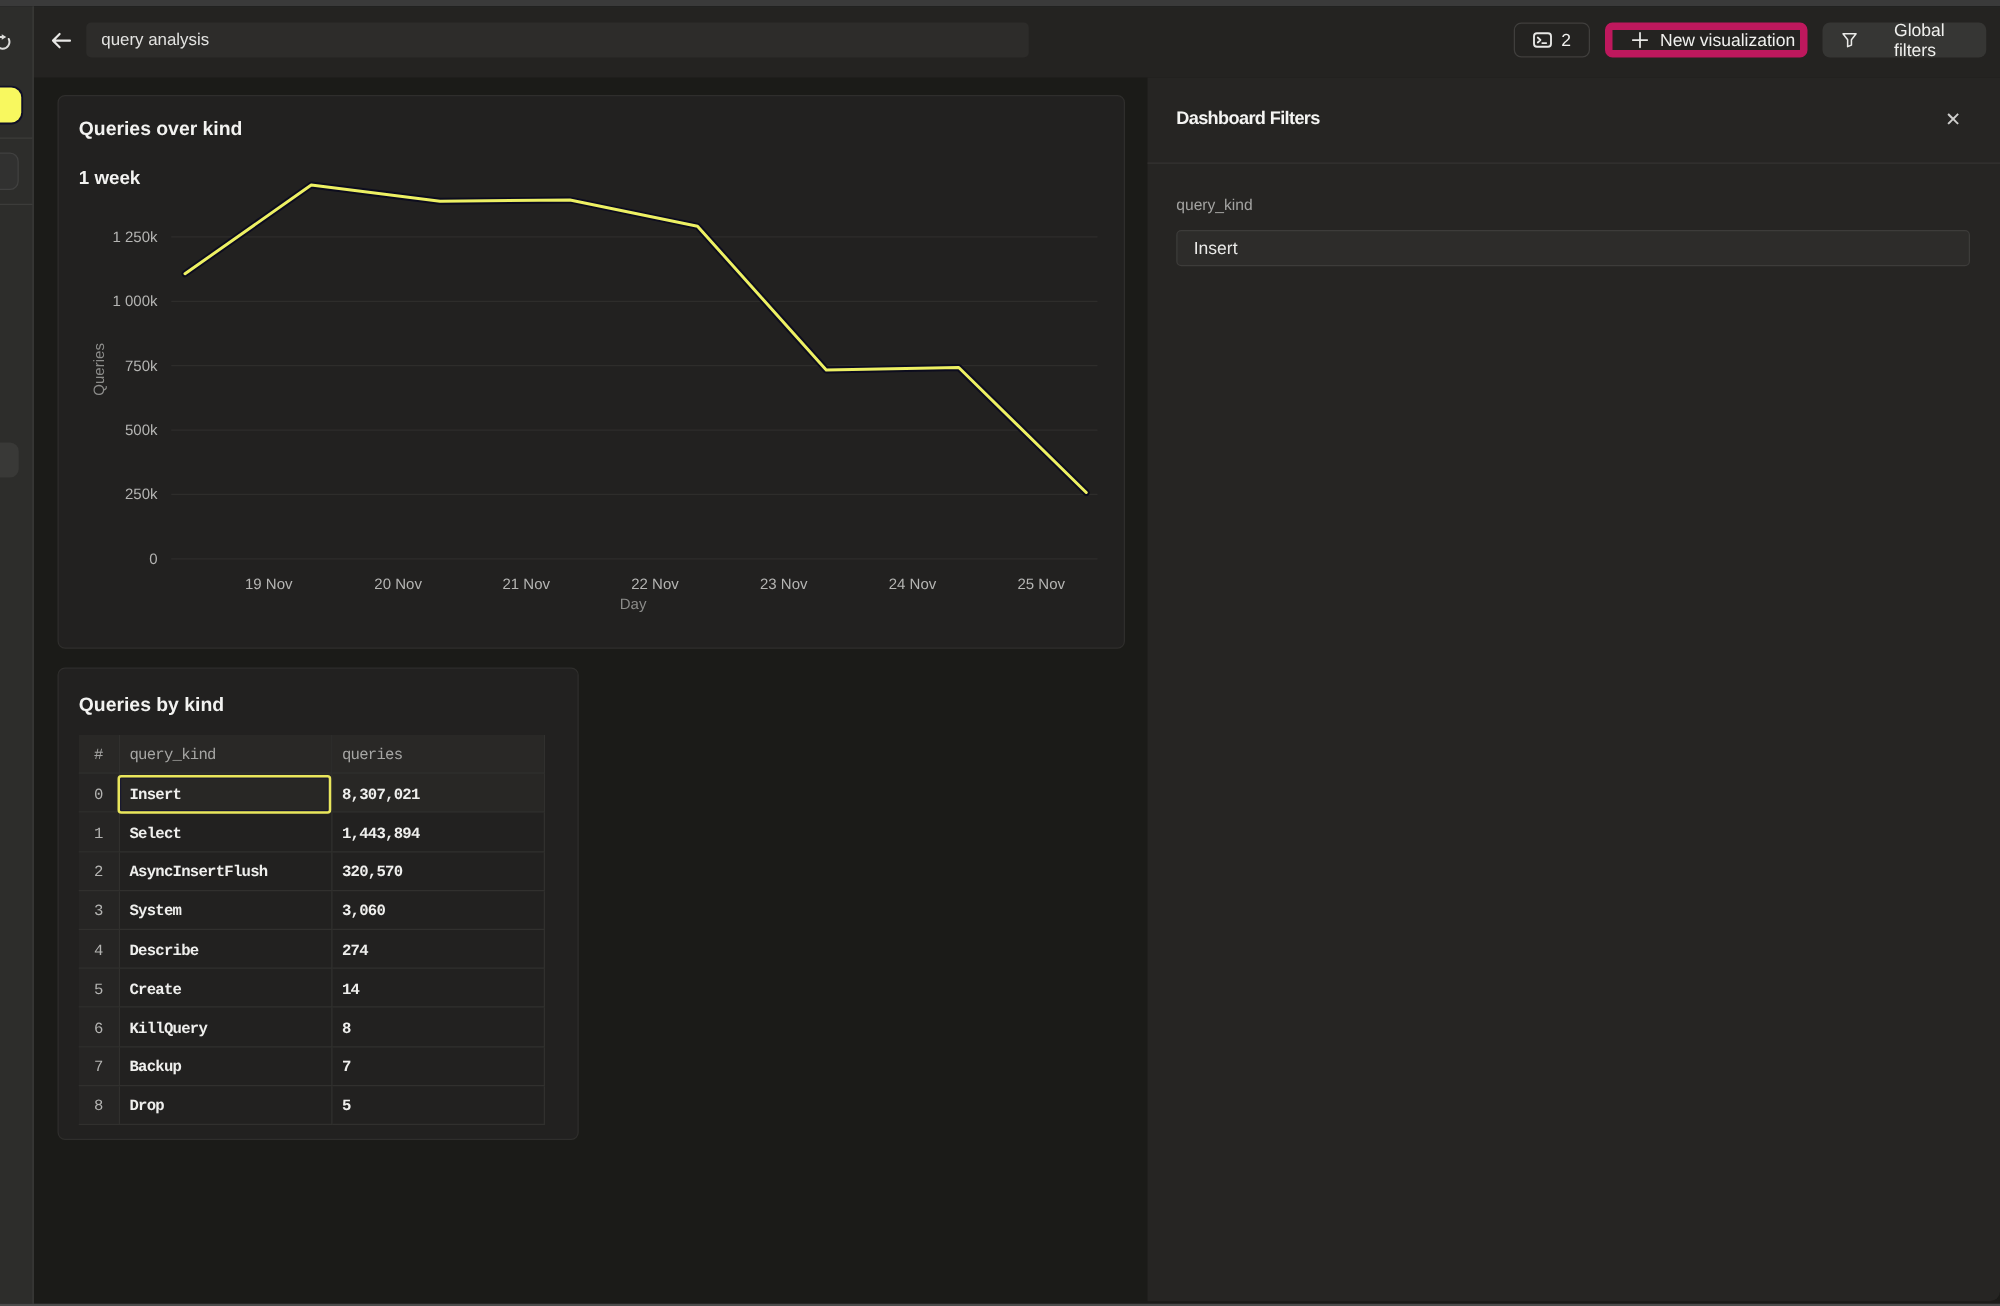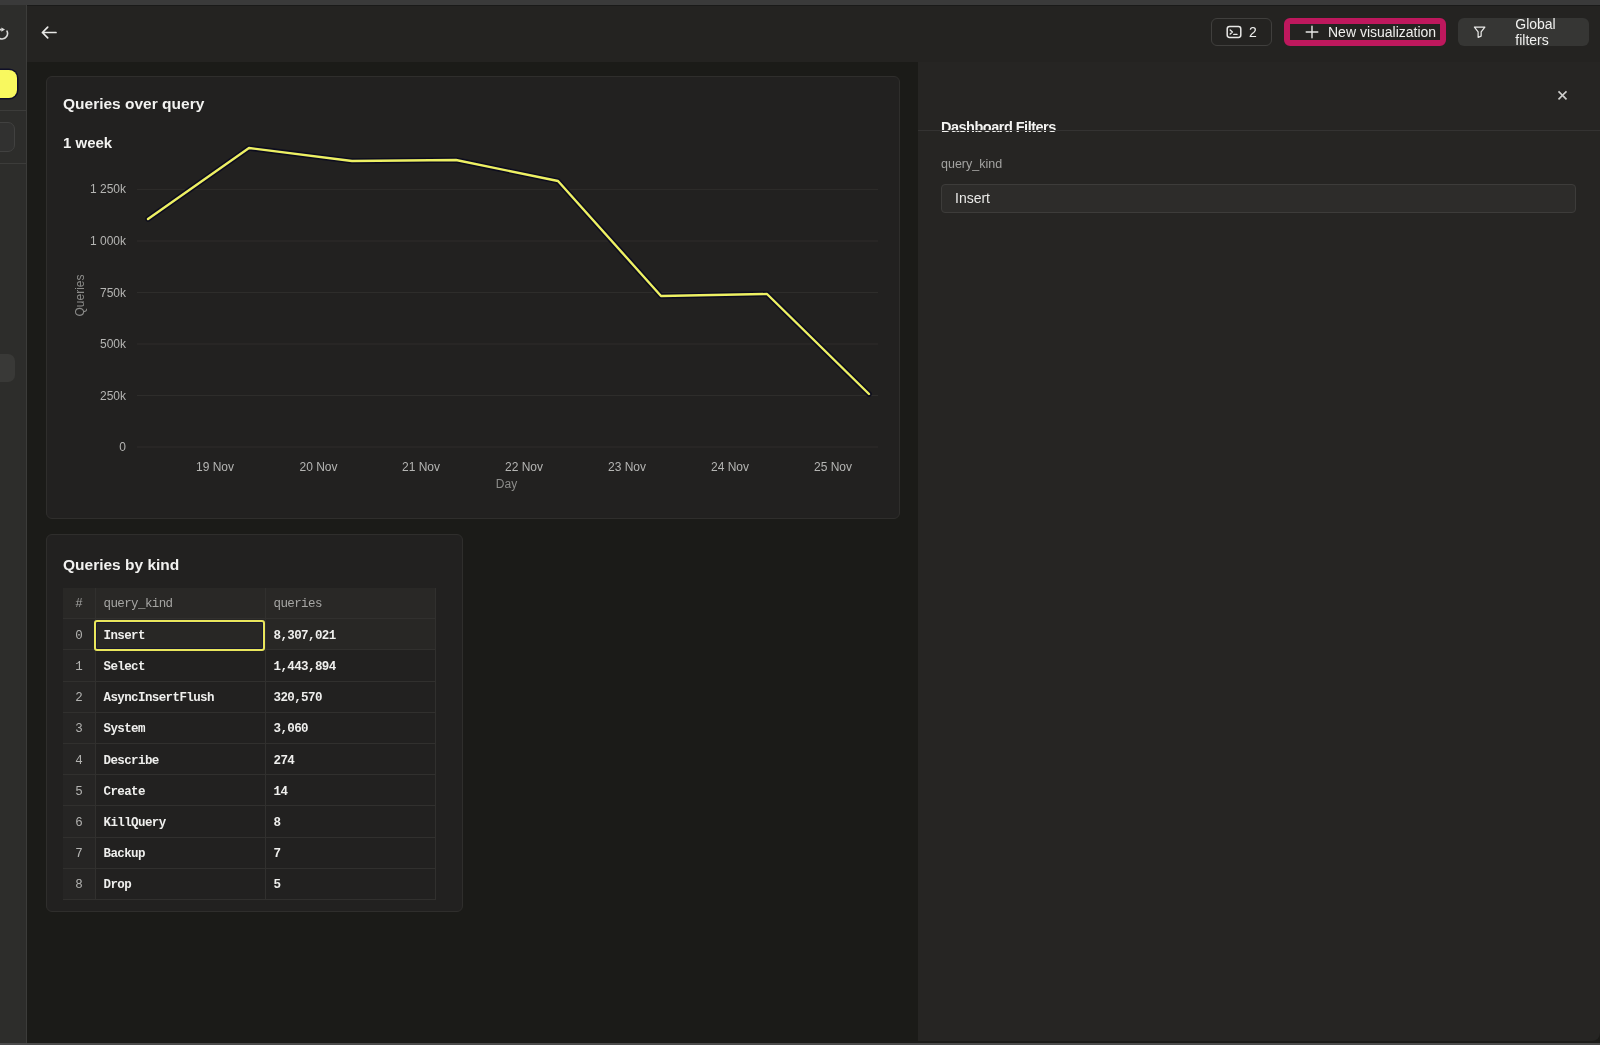--- a/index.html
+++ b/index.html
@@ -35,39 +35,40 @@
   
   #qtable { left:16px; top:52.5px; width:372px; font-family:"Liberation Mono", monospace; font-size:12.5px; letter-spacing:-0.6px; border-collapse:collapse; table-layout:fixed; }
   #qtable td { height:31.2px; padding:3px 0 0 8px; border-bottom:1px solid #31302e; border-right:1px solid #31302e; white-space:nowrap; overflow:hidden; }
   #qtable td.idx { text-align:center; padding:3px 0 0 0; color:#b3b3b1; background:#262524; }
   #qtable tr.hdr td { background:#292826; color:#a6a6a4; }
   #qtable td.val { color:#efefed; font-weight:bold; }
   #qtable tr.sel td.val { background:#282725; }
 
   
   #panel { left:918px; top:62px; width:682px; height:979px; background:#262523; border-bottom-right-radius:8px; }
-  #panel-title { left:23px; top:25px; font-size:14.5px; letter-spacing:-0.5px; font-weight:bold; color:#f4f4f2;margin-top:32px; }
+  #panel-title { left:23px; top:25px; font-size:14.5px; letter-spacing:-0.5px; font-weight:bold; color:#f4f4f2; }
   #panel-x { left:638px; top:25px; font-size:15.5px; color:#cfcfcd; }
   #panel-div { left:0; top:68px; width:682px; height:1px; background:#343332; }
   #qk-label { left:23px; top:95px; font-size:12.5px; color:#a3a3a1; }
   #qk-input { left:23px; top:122px; width:635px; height:29px; background:#2d2c2a; border:1px solid #3d3c3a; border-radius:4px; font-size:14px; color:#eaeae8; line-height:27px; padding-left:13px; }
 
   .chlabel { fill:#b5b5b3; font-size:12px; font-family:"Liberation Sans", sans-serif; }
   .chaxis { fill:#8c8c8a; font-size:12px; font-family:"Liberation Sans", sans-serif; }
 </style>
 </head>
 <body>
 <div id="stage">
   <div class="abs" id="topbar"></div>
   <div class="abs" id="topstrip"></div>
 
   <svg class="abs" style="left:40px; top:24px;" width="17" height="17" viewBox="0 0 17 17">
     <path d="M16 8.5 H2.4 M7.7 3.2 L2.4 8.5 L7.7 13.8" stroke="#e8e8e6" stroke-width="1.7" fill="none" stroke-linecap="round" stroke-linejoin="round"></path>
   </svg>
 
+  <div class="abs" id="searchbox">query analysis</div>
 
   <div class="abs tbtn" id="btn-console">
     <svg style="margin-left:14px;" width="16" height="16" viewBox="0 0 16 16">
       <rect x="1.2" y="2.6" width="13.6" height="10.8" rx="2.4" stroke="#e8e8e6" stroke-width="1.5" fill="none"></rect>
       <path d="M4.2 6 L6.4 8 L4.2 10" stroke="#e8e8e6" stroke-width="1.4" fill="none" stroke-linecap="round" stroke-linejoin="round"></path>
       <path d="M7.8 10.4 H11" stroke="#e8e8e6" stroke-width="1.4" stroke-linecap="round"></path>
     </svg>
     <span style="margin-left:7px;">2</span>
   </div>
 
@@ -92,21 +93,21 @@
       <polygon points="6.4,0.4 10,2.6 6.4,4.8" fill="#dcdcda"></polygon>
     </svg>
     <div class="abs" id="sb-yellow"></div>
     <div class="abs sb-div" style="top:105px;"></div>
     <div class="abs" id="sb-btn2"></div>
     <div class="abs sb-div" style="top:158px;"></div>
     <div class="abs" id="sb-btn3"></div>
   </div>
 
   <div class="abs card" id="chartcard">
-    <div class="abs cardtitle" style="left:16px; top:17.5px;">Queries over query</div>
+    <div class="abs cardtitle" style="left:16px; top:17.5px;">Queries over kind</div>
     <div class="abs cardtitle" style="left:16px; top:57px; font-size:15px;">1 week</div>
     <svg class="abs" style="left:0; top:-1px;" width="852" height="442" viewBox="0 0 852 442">
       <g stroke="#2e2d2b" stroke-width="1">
         <line x1="90" y1="113.4" x2="831" y2="113.4"></line>
         <line x1="90" y1="165" x2="831" y2="165"></line>
         <line x1="90" y1="216.5" x2="831" y2="216.5"></line>
         <line x1="90" y1="268" x2="831" y2="268"></line>
         <line x1="90" y1="319.5" x2="831" y2="319.5"></line>
         <line x1="90" y1="371" x2="831" y2="371"></line>
       </g>

